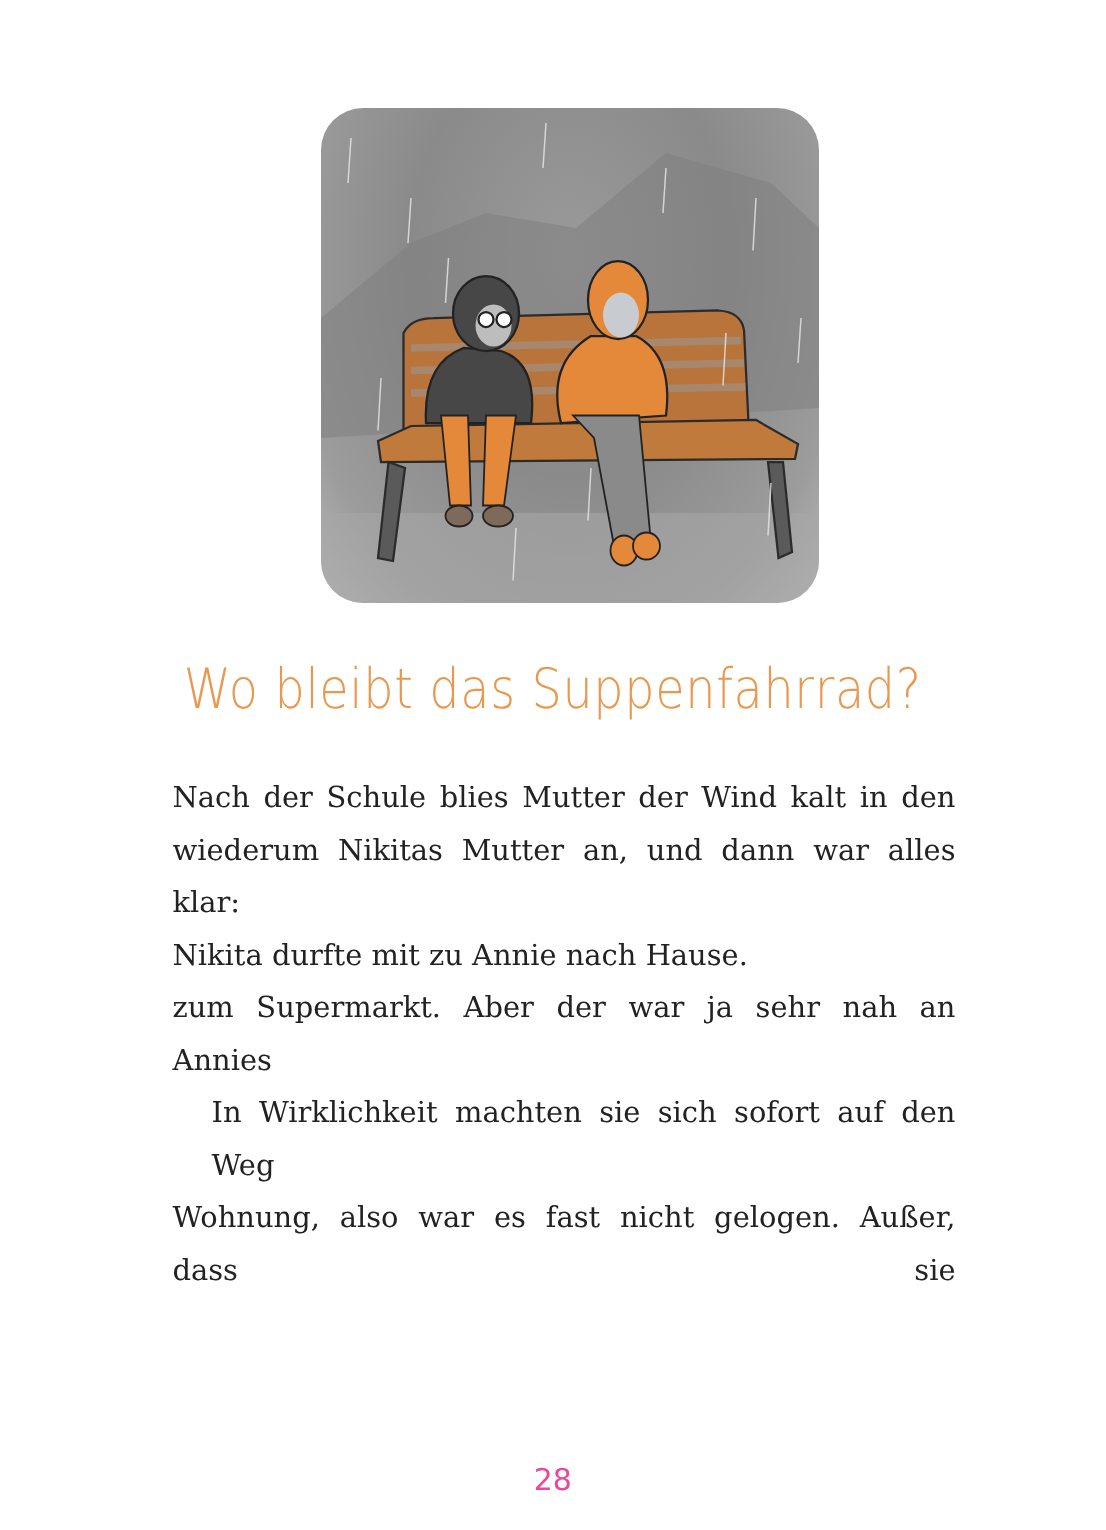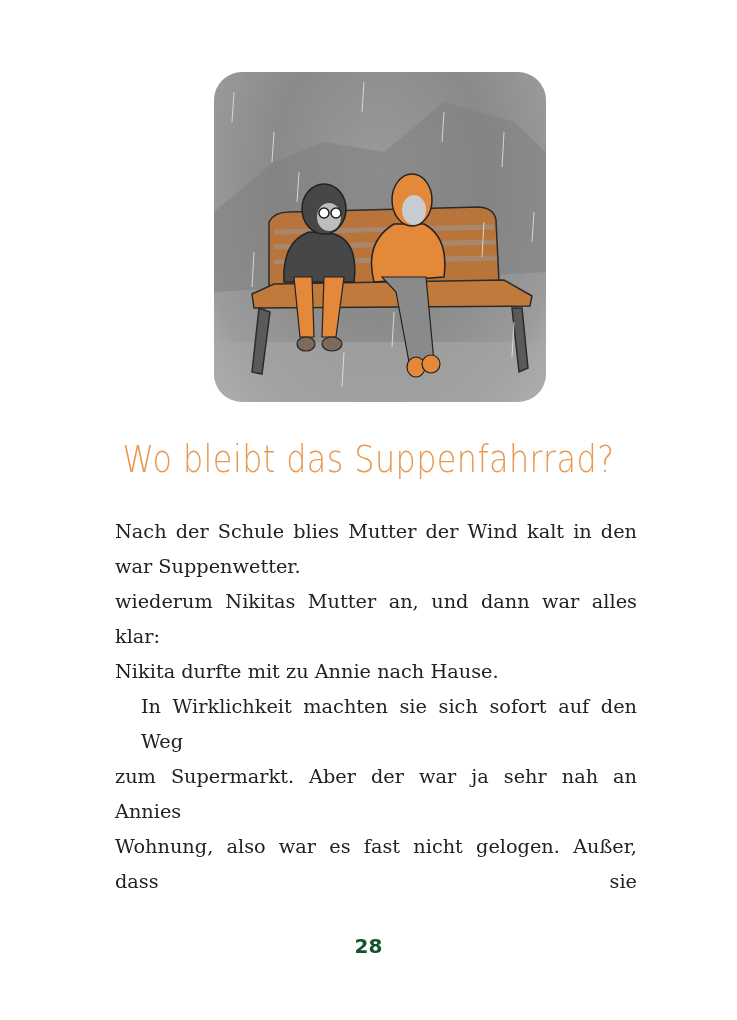--- a/index.html
+++ b/index.html
@@ -7,21 +7,21 @@
   .illus { position:absolute; left:214px; top:72px; width:332px; height:330px; border-radius:28px; overflow:hidden;
     background: radial-gradient(ellipse at 50% 30%, #9a9a9a 0%, #8a8a8a 45%, #9c9c9c 80%, #b9b9b9 100%); }
   .illus svg { position:absolute; left:0; top:0; width:100%; height:100%; }
   .title { position:absolute; left:0; width:737px; top:438px; text-align:center; color:#e8984f;
     font-family:"DejaVu Sans", sans-serif; font-size:37px; font-weight:200; letter-spacing:0.5px; transform:scaleX(0.86); }
   .text { position:absolute; left:115px; width:522px; top:514px; color:#222; font-family:"DejaVu Serif", serif;
     font-size:19.3px; line-height:35px; }
   .text p { margin:0; text-align:justify; text-align-last:left; }
   .line { display:block; text-align:justify; text-align-last:justify; }
   .line.last { text-align-last:left; }
-  .pnum { position:absolute; left:0; width:737px; top:934px; text-align:center; color:#14532d; font-family:"DejaVu Sans", sans-serif; font-size:20px; font-weight:700; }
+  .pnum { position:absolute; left:0; width:737px; top:974px; text-align:center; color:#ec4899; font-family:"DejaVu Sans", sans-serif; font-size:20px; font-weight:400; }
 </style>
 </head>
 <body>
 
 <div class="illus">
   <svg viewBox="0 0 332 330">
 
     <path d="M0 140 L60 90 L110 70 L170 80 L230 30 L300 50 L332 80 L332 200 L0 220 Z" fill="#7f7f7f" opacity="0.55"></path>
     <rect x="0" y="270" width="332" height="60" fill="#a7a7a7" opacity="0.6"></rect>
 
@@ -69,27 +69,26 @@
         <line x1="320" y1="140" x2="318" y2="170"></line>
     </g>
   </svg>
 </div>
 
 <div class="title">Wo bleibt das Suppenfahrrad?</div>
 
 <div class="text">
   <p>
     <span class="line">Nach der Schule blies Mutter der Wind kalt in den</span>
-    <span class="line last">war Suppenwetter.</span>
   </p>
   <p>
     <span class="line">wiederum Nikitas Mutter an, und dann war alles klar:</span>
     <span class="line last">Nikita durfte mit zu Annie nach Hause.</span>
   </p>
   <p>
+    <span class="line">zum Supermarkt. Aber der war ja sehr nah an Annies</span>
     <span class="line" style="padding-left:26px">In Wirklichkeit machten sie sich sofort auf den Weg</span>
-    <span class="line">zum Supermarkt. Aber der war ja sehr nah an Annies</span>
     <span class="line">Wohnung, also war es fast nicht gelogen. Außer, dass sie</span>
 
   </p>
 </div>
 
 <div class="pnum">28</div>
 
 </body></html>

